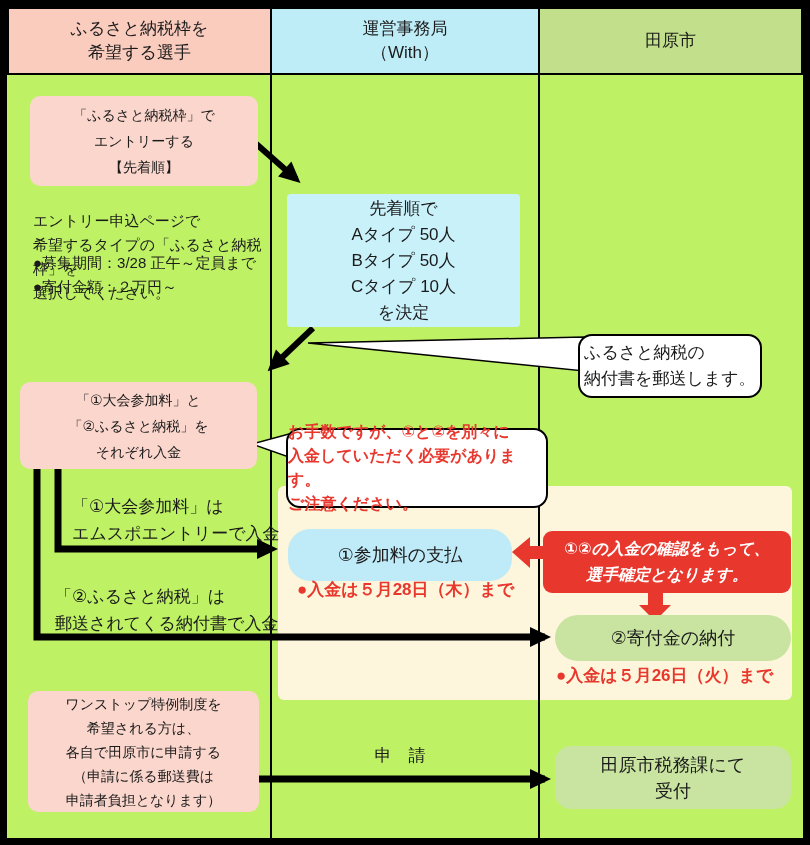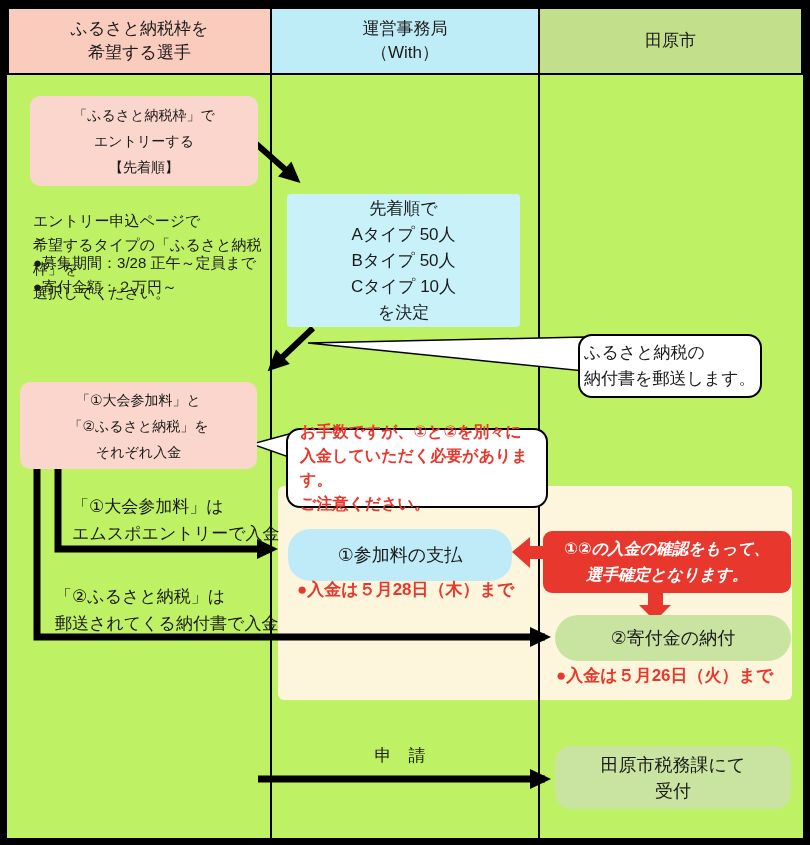--- a/index.html
+++ b/index.html
@@ -87,37 +87,42 @@
 Cタイプ 10人
 を決定</div>
 
   <div class="bubble ml" style="left:578px;top:334px;width:184px;height:64px;padding:4px 4px;font-size:17px;line-height:26px">ふるさと納税の
 納付書を郵送します。</div>
 
   <div class="box pinkbox ml" style="left:20px;top:382px;width:237px;height:87px">「①大会参加料」と
 「②ふるさと納税」を
 それぞれ入金</div>
 
-  <div class="bubble ml redtext" style="left:286px;top:428px;width:262px;height:80px;padding:4px 12px;font-size:16px;line-height:24px">お手数ですが、①と②を別々に
+  <div class="bubble ml redtext" style="left:286px;top:428px;width:262px;height:80px;padding:4px 0;font-size:16px;line-height:24px">お手数ですが、①と②を別々に
 入金していただく必要があります。
 ご注意ください。</div>
 
   <div class="lbl ml" style="left:72px;top:493px;width:232px">「①大会参加料」は
 エムスポエントリーで入金</div>
   <div class="lbl ml" style="left:55px;top:583px;width:245px">「②ふるさと納税」は
 郵送されてくる納付書で入金</div>
 
   <div class="pill" style="left:288px;top:529px;width:224px;height:52px;border-radius:22px;background:var(--cyan-p)">①参加料の支払</div>
   <div class="deadline" style="left:297px;top:578px">●入金は５月28日（木）まで</div>
 
   <div class="confirm ml">①②の入金の確認をもって、
 選手確定となります。</div>
 
   <div class="pill" style="left:555px;top:615px;width:236px;height:46px;border-radius:23px;background:var(--green-p)">②寄付金の納付</div>
   <div class="deadline" style="left:556px;top:664px">●入金は５月26日（火）まで</div>
 
+  <div class="box pinkbox ml" style="left:28px;top:691px;width:231px;height:121px;line-height:24px">ワンストップ特例制度を
+希望される方は、
+各自で田原市に申請する
+（申請に係る郵送費は
+申請者負担となります）</div>
 
   <div class="lbl" style="left:340px;top:742px;width:120px;text-align:center">申　請</div>
   <div class="pill ml" style="left:555px;top:746px;width:236px;height:63px;border-radius:16px;background:var(--green-p);line-height:26px">田原市税務課にて
 受付</div>
 
   <div class="frame"></div>
 </div>
 
 </body></html>

